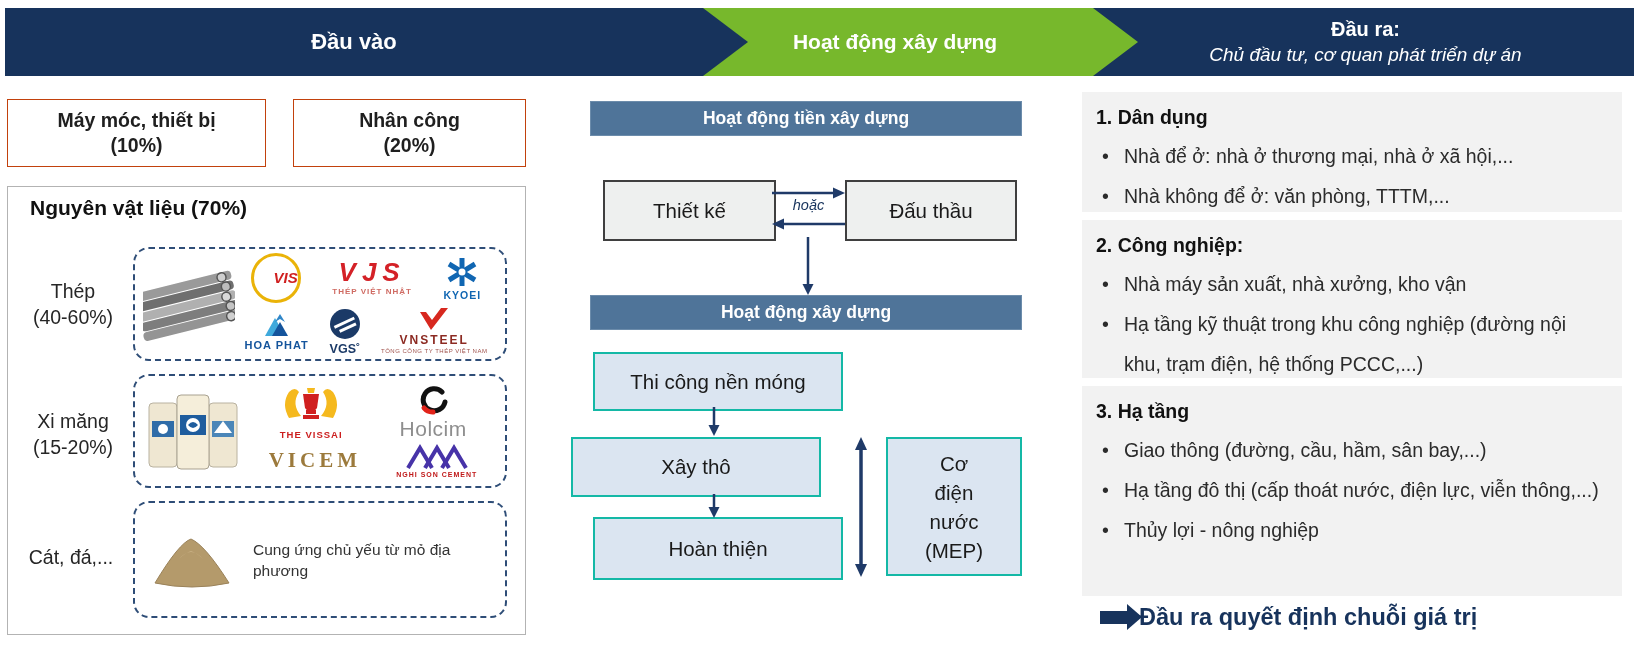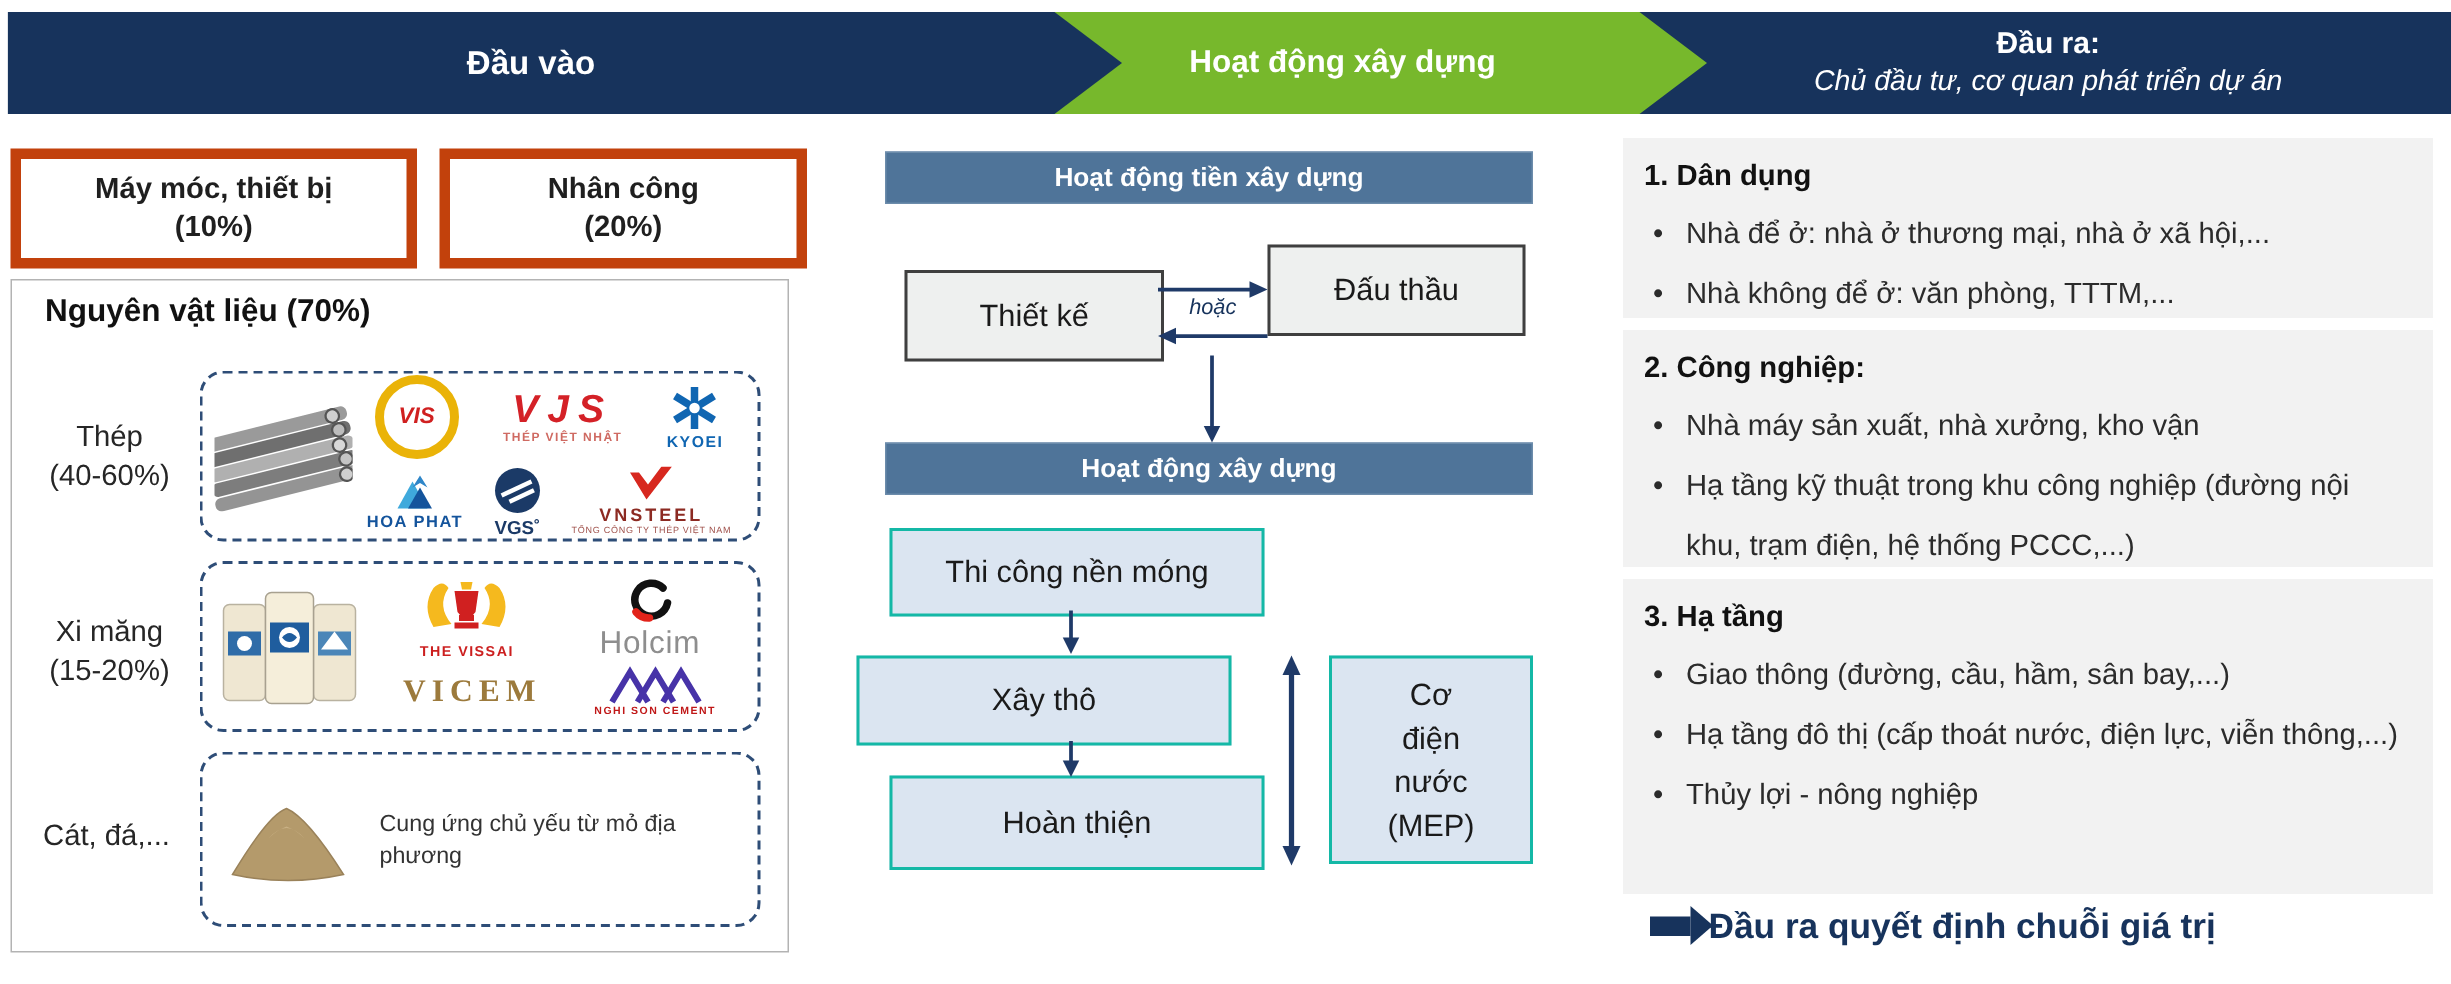--- a/index.html
+++ b/index.html
@@ -16,35 +16,35 @@
                 font-weight:bold;font-size:22px;}
   #sliver-input{left:11px;width:698px;background:#ffffff;z-index:4;}
   #banner-construction{left:652px;width:396px;background:#77b82c;z-index:3;padding:0 45px;
                 font-weight:bold;font-size:21px;}
   #sliver-construction{left:658px;width:396px;background:#ffffff;z-index:2;}
   #banner-output{left:1005px;width:625px;background:#17335c;z-index:1;padding:0 48px;}
   #banner-output .b-title{font-weight:bold;font-size:20px;line-height:25px;}
   #banner-output .b-sub{font-style:italic;font-size:19px;line-height:25px;}
 
   
-  .in-box{position:absolute;border:7px solid #c2410c;background:#fff;display:flex;
+  .in-box{position:absolute;border:1px solid #c2410c;background:#fff;display:flex;
           flex-direction:column;align-items:center;justify-content:center;
           font-weight:bold;font-size:19.5px;line-height:25px;color:#1f1f1f;}
   #materials-box{left:7px;top:186px;width:517px;height:447px;border:1px solid #b3b3b3;background:#fff;}
   #materials-title{left:30px;top:196px;font-weight:bold;font-size:21px;color:#111;}
   .row-label{position:absolute;text-align:center;font-size:19.5px;line-height:26px;color:#262626;}
   .dash-box{position:absolute;border:2px dashed #2e4d77;border-radius:16px;background:#fff;
             display:flex;align-items:center;}
 
   
   .logo-grid{display:flex;flex-direction:column;justify-content:center;gap:4px;flex:1;}
   .lrow{display:flex;align-items:center;justify-content:space-around;}
   .brand{display:flex;flex-direction:column;align-items:center;justify-content:center;line-height:1;}
-  .vis-ring{width:44px;height:44px;border:6px solid #eab308;border-radius:50%;display:flex;
-            align-items:center;justify-content:center;}
+  .vis-ring{width:44px;height:44px;border:3px solid #eab308;border-radius:50%;display:flex;
+            align-items:center;justify-content:flex-end;}
   .vis-txt{color:#d02020;font-weight:bold;font-style:italic;font-size:15px;}
   .vjs-big{color:#d42127;font-weight:bold;font-style:italic;font-size:26px;letter-spacing:6px;}
   .vjs-sub{color:#cf6a62;font-size:8px;font-weight:bold;letter-spacing:1px;margin-top:3px;}
   .kyoei-txt{color:#1066b2;font-weight:bold;font-size:10.5px;margin-top:2px;letter-spacing:1px;}
   .hp-txt{color:#14549c;font-weight:bold;font-size:11px;margin-top:2px;letter-spacing:1px;}
   .vgs-txt{color:#1b3a67;font-weight:bold;font-size:12.5px;margin-top:2px;}
   .vnsteel-txt{color:#8c2a22;font-weight:bold;font-size:12px;letter-spacing:2px;margin-top:2px;}
   .vnsteel-sub{color:#a0524c;font-size:6px;margin-top:2px;letter-spacing:.5px;}
   .vissai-txt{color:#cc1f1f;font-weight:bold;font-size:9.5px;letter-spacing:1px;margin-top:2px;}
   .holcim{display:flex;align-items:center;gap:2px;}
@@ -243,21 +243,21 @@
 </div>
 
 <div class="proc-bar" style="top:101px;">
   <span>Hoạt động tiền xây dựng</span>
 </div>
 
 <div class="gray-step" style="left:603px;top:180px;width:169px;height:57px;">
   <span>Thiết kế</span>
 </div>
 <div class="abs" id="or-label">hoặc</div>
-<div class="gray-step" style="left:845px;top:163px;width:168px;height:57px;">
+<div class="gray-step" style="left:845px;top:180px;width:168px;height:57px;">
   <span>Đấu thầu</span>
 </div>
 
 <div class="proc-bar" style="top:295px;">
   <span>Hoạt động xây dựng</span>
 </div>
 
 <div class="blue-step" style="left:593px;top:352px;width:246px;height:55px;">
   <span>Thi công nền móng</span>
 </div>

